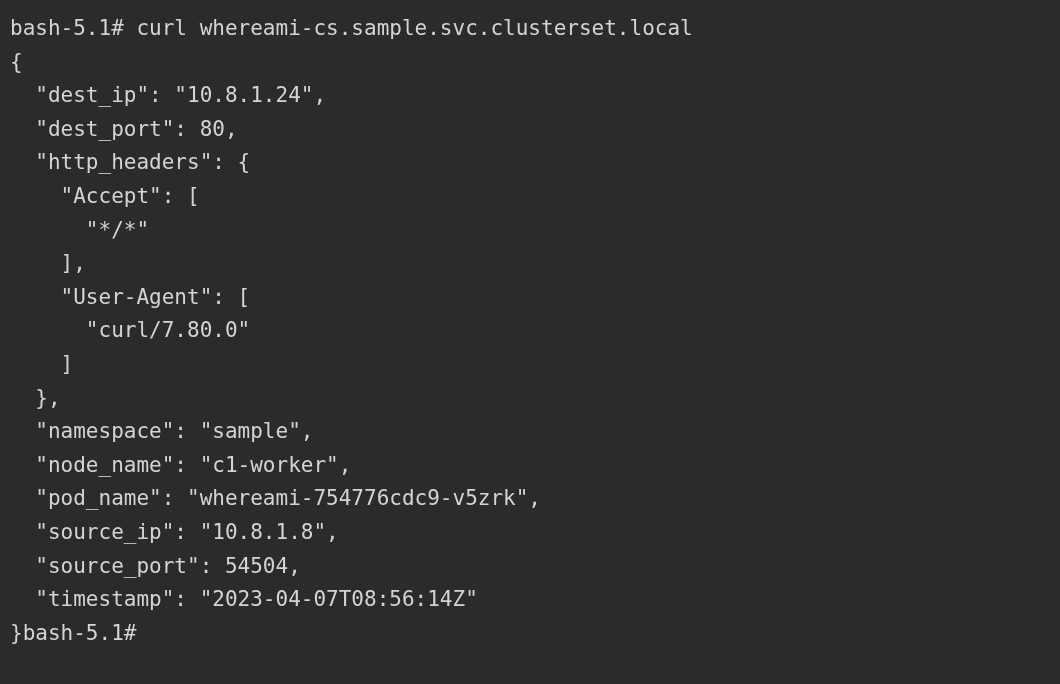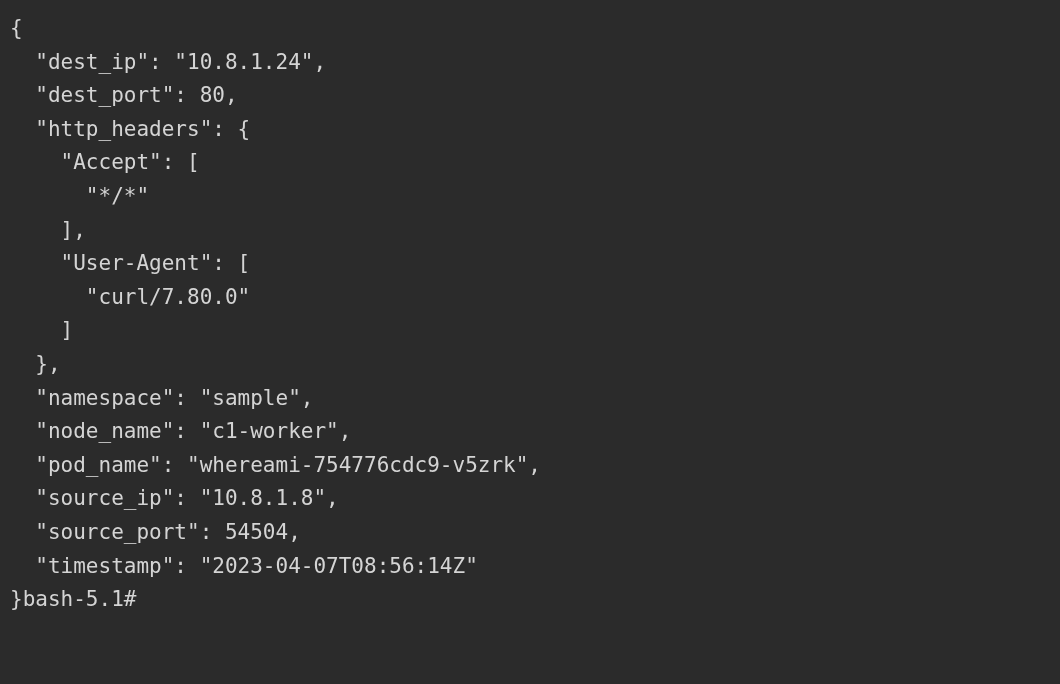--- a/index.html
+++ b/index.html
@@ -28,20 +28,21 @@
       color: #d4d4d4;
     }
     .json-output {
       color: #d4d4d4;
     }
   </style>
 </head>
 <body>
 
 <div>
+  <div class="terminal-line"><span class="prompt">bash-5.1# </span><span class="command">curl whereami-cs.sample.svc.clusterset.local</span></div>
   <div class="json-output">
     <div class="terminal-line">{</div>
     <div class="terminal-line">  "dest_ip": "10.8.1.24",</div>
     <div class="terminal-line">  "dest_port": 80,</div>
     <div class="terminal-line">  "http_headers": {</div>
     <div class="terminal-line">    "Accept": [</div>
     <div class="terminal-line">      "*/*"</div>
     <div class="terminal-line">    ],</div>
     <div class="terminal-line">    "User-Agent": [</div>
     <div class="terminal-line">      "curl/7.80.0"</div>

